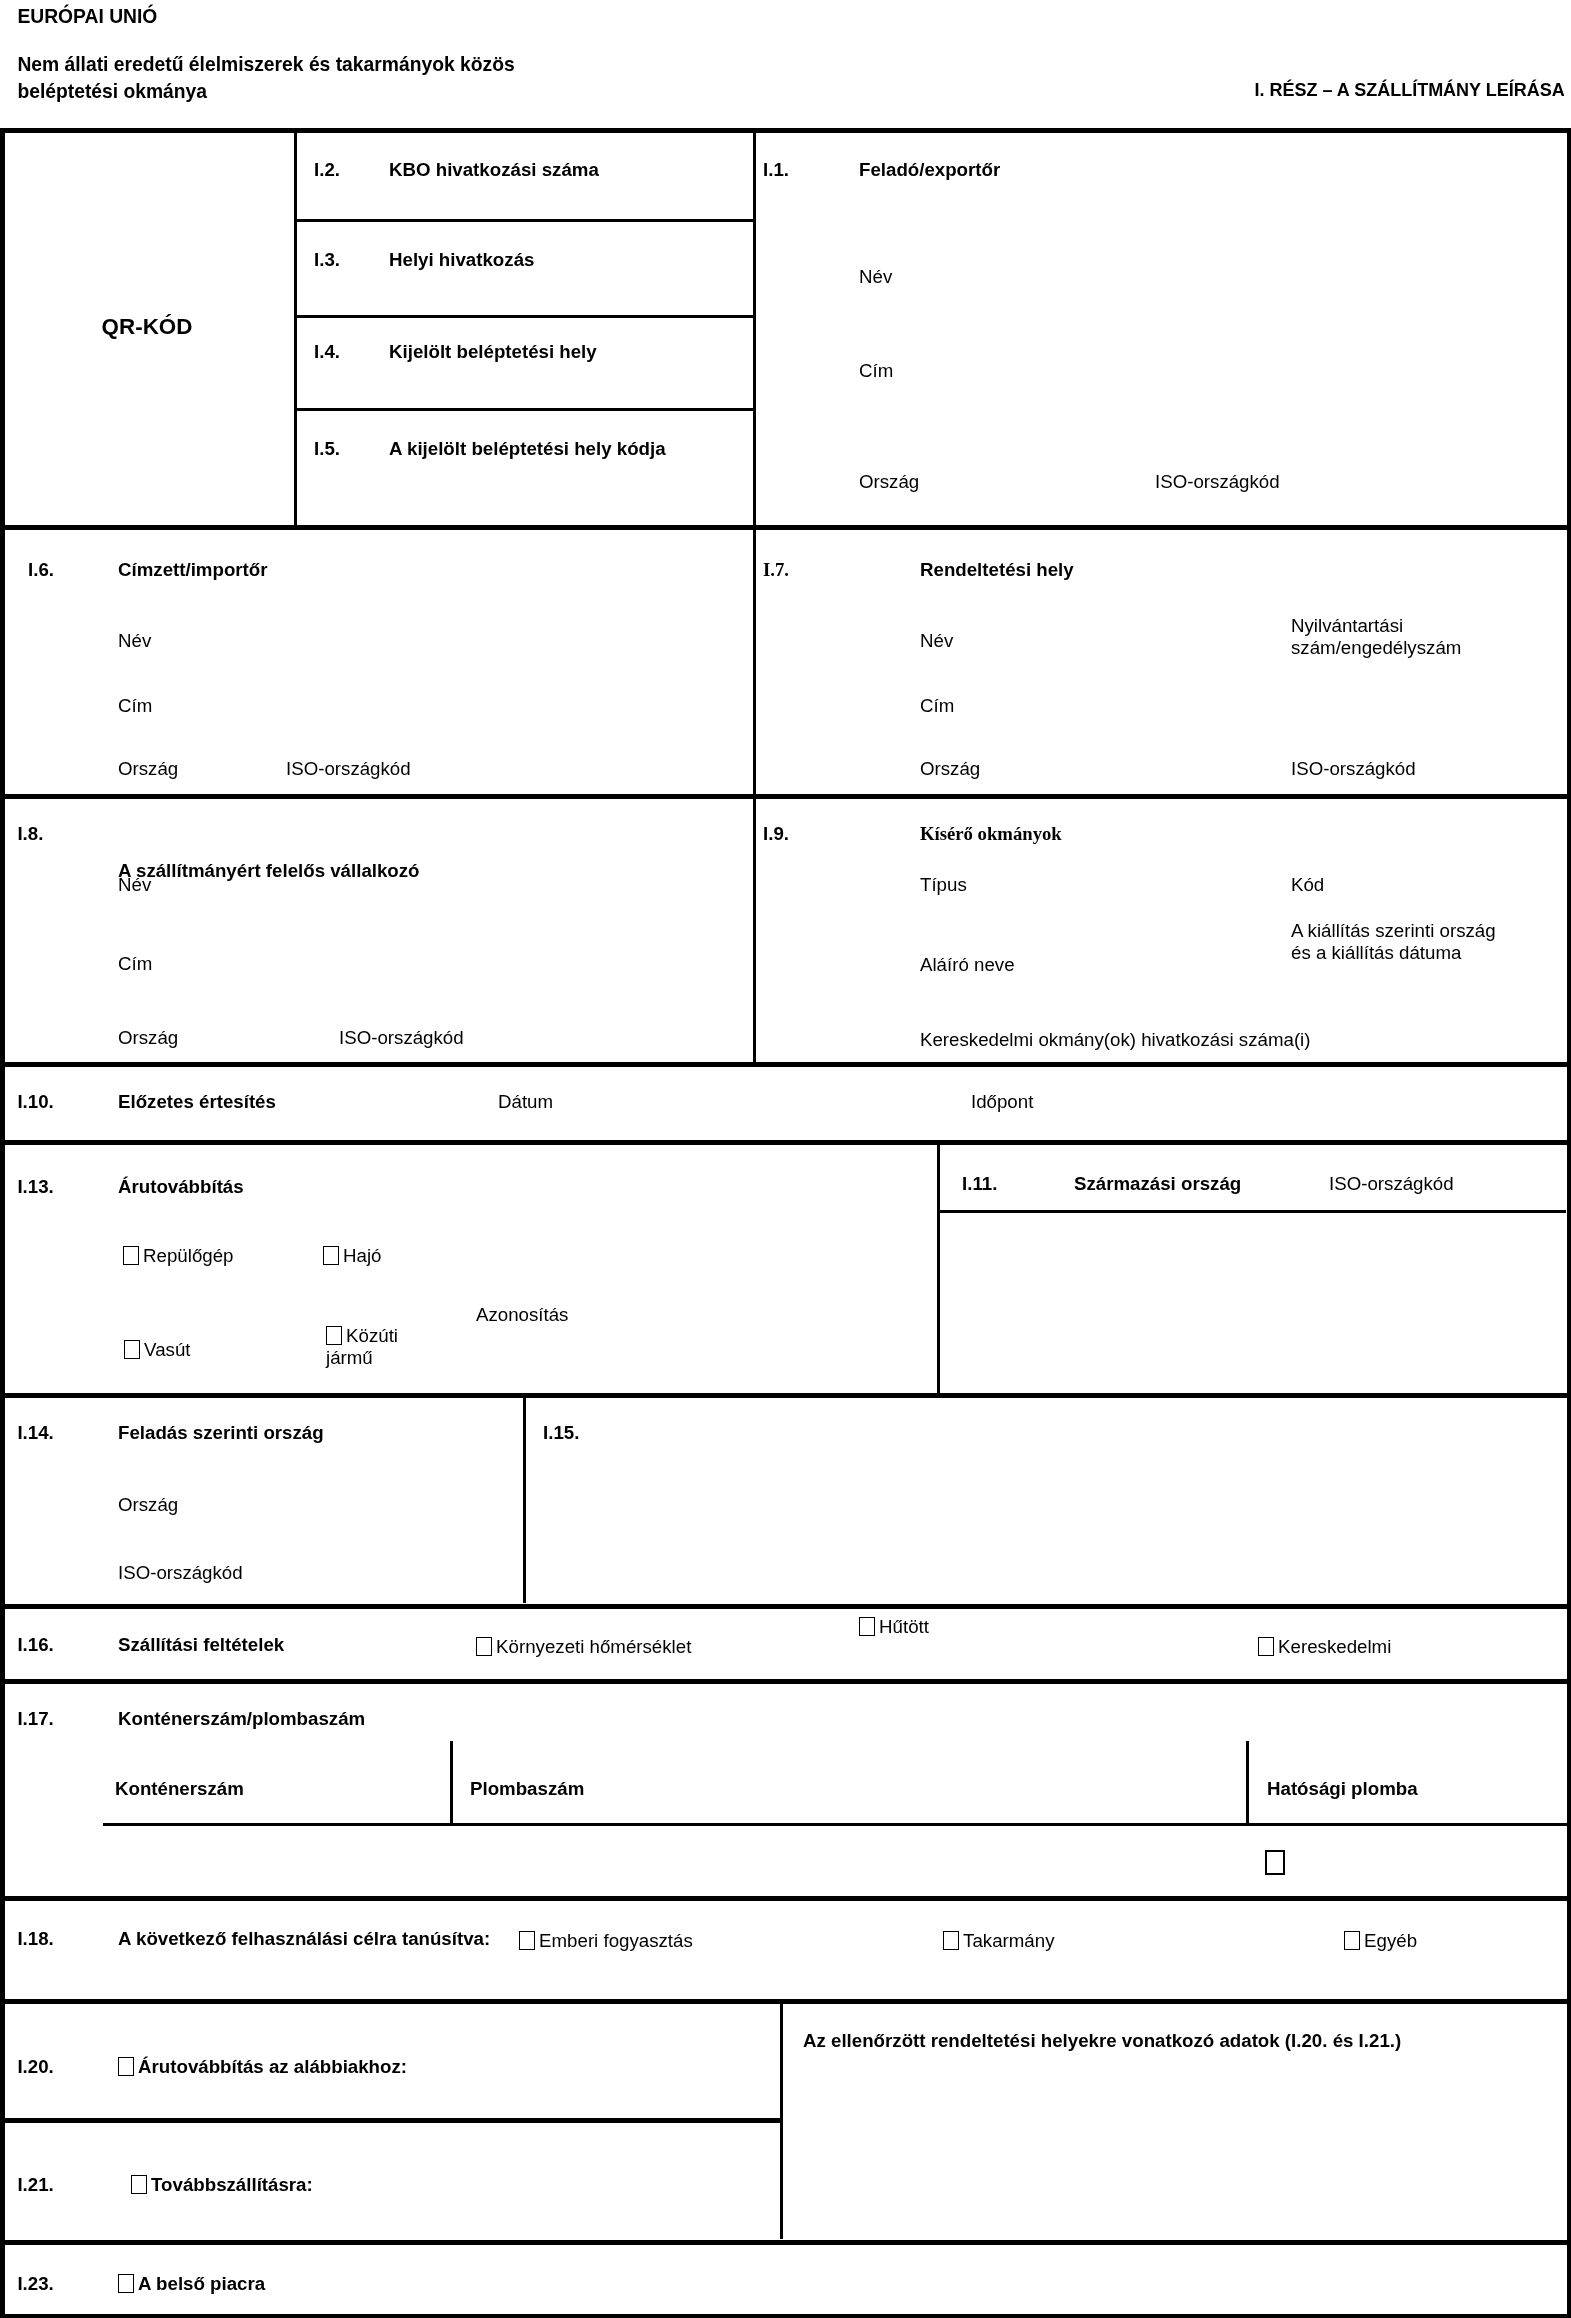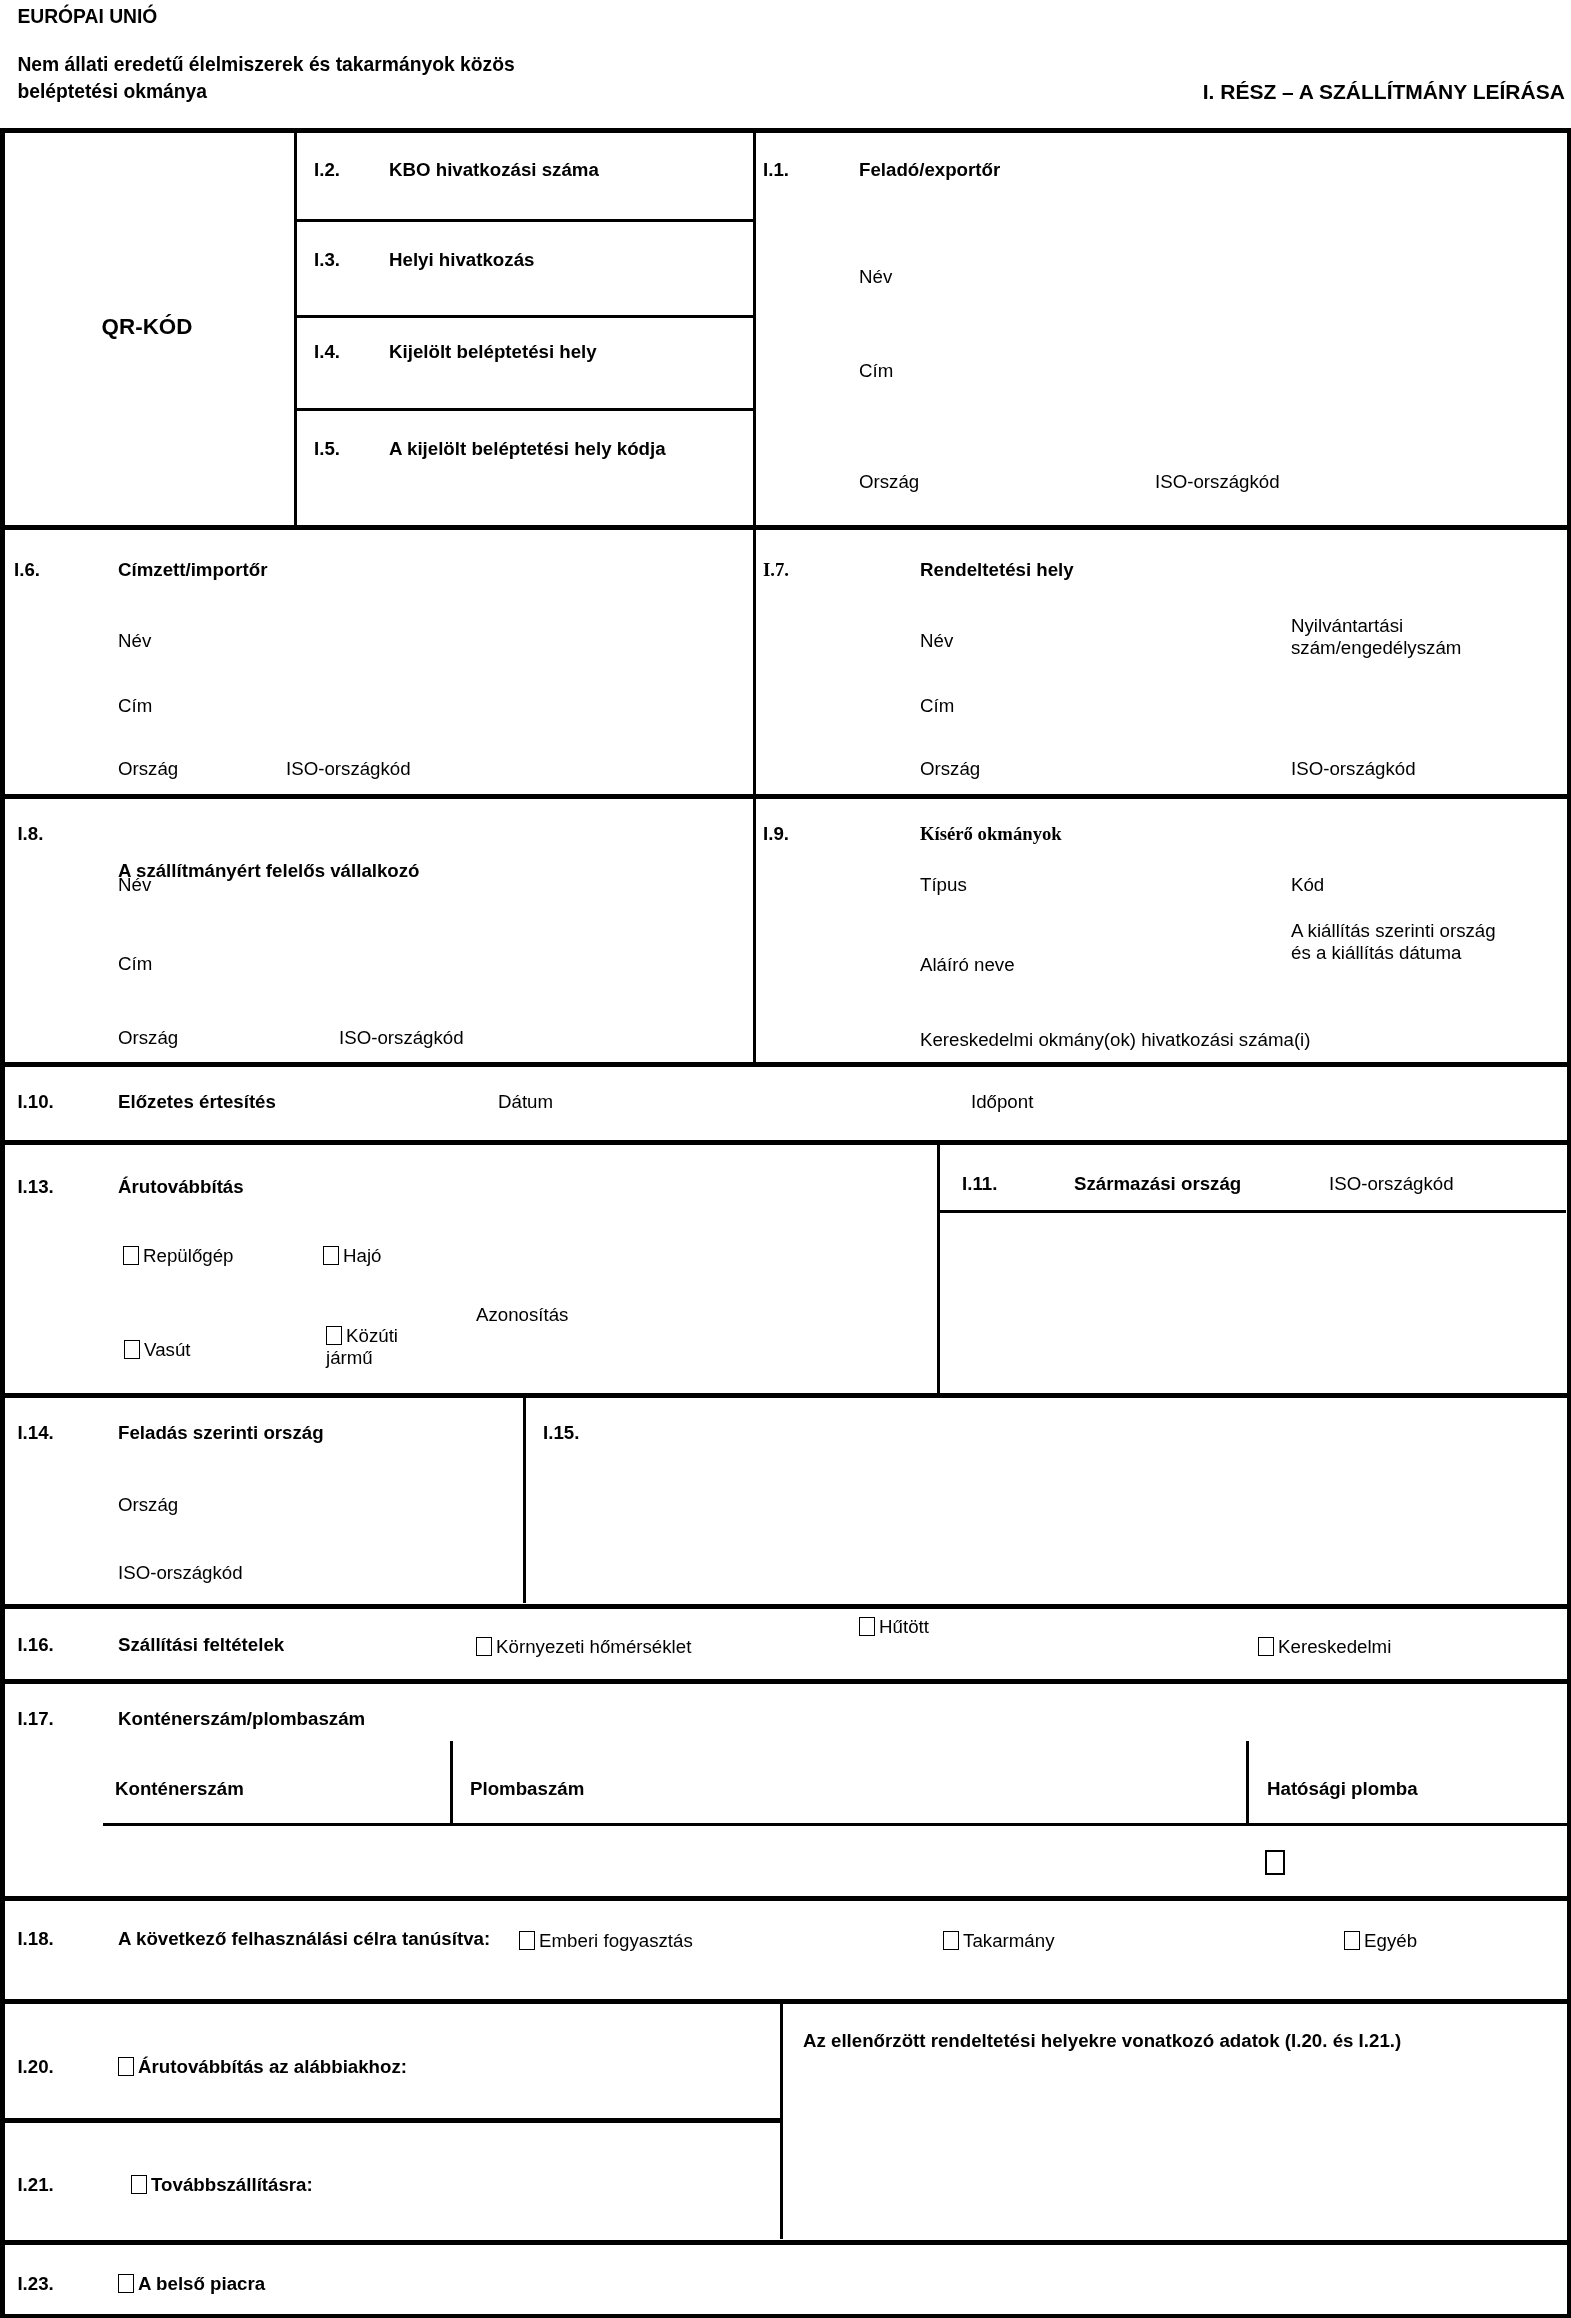--- a/index.html
+++ b/index.html
@@ -12,21 +12,21 @@
   .num{font-weight:bold;}
   .hl{position:absolute;background:#000;height:5px;}
   .vl{position:absolute;background:#000;width:5px;}
   .hlt{position:absolute;background:#000;height:2.5px;}
   .vlt{position:absolute;background:#000;width:2.5px;}
   .cb{display:inline-block;width:13.7px;height:17.4px;border:1.9px solid #000;
       vertical-align:-3.1px;margin-right:4.4px;}
   .cb-big{display:inline-block;width:16px;height:21px;border:2.5px solid #000;}
   .qr{font-size:22.4px;font-weight:bold;text-align:center;}
   .hdr1{font-size:19.3px;font-weight:bold;}
-  .part{font-size:21px;font-weight:bold;}
+  .part{font-size:18px;font-weight:bold;}
 </style>
 </head>
 <body>
 
 <div class="abs hdr1" style="left:17.4px;top:6.2px;">EURÓPAI UNIÓ</div>
 <div class="abs hdr1" style="left:17.4px;top:54px;">Nem állati eredetű élelmiszerek és takarmányok közös</div>
 <div class="abs hdr1" style="left:17.4px;top:81px;">beléptetési okmánya</div>
 <div class="abs part" style="right:6.2px;top:80px;">I. RÉSZ – A SZÁLLÍTMÁNY LEÍRÁSA</div>
 
 <div class="hl" style="left:0;top:128px;width:1571px;"></div>
@@ -74,21 +74,21 @@
 <div class="abs t num" style="left:314px;top:438px;">I.5.</div>
 <div class="abs t b wrap" style="left:389px;top:438px;width:286px;">A kijelölt beléptetési hely kódja</div>
 
 <div class="abs t num" style="left:763px;top:159px;">I.1.</div>
 <div class="abs t b" style="left:859px;top:159px;">Feladó/exportőr</div>
 <div class="abs t" style="left:859px;top:266px;">Név</div>
 <div class="abs t" style="left:859px;top:360px;">Cím</div>
 <div class="abs t" style="left:859px;top:471px;">Ország</div>
 <div class="abs t" style="left:1155px;top:471px;">ISO-országkód</div>
 
-<div class="abs t num" style="left:14px;top:559px;">I.6.</div>
+<div class="abs t num" style="left:28px;top:559px;">I.6.</div>
 <div class="abs t b" style="left:118px;top:559px;">Címzett/importőr</div>
 <div class="abs t" style="left:118px;top:630px;">Név</div>
 <div class="abs t" style="left:118px;top:695px;">Cím</div>
 <div class="abs t" style="left:118px;top:758px;">Ország</div>
 <div class="abs t" style="left:286px;top:758px;">ISO-országkód</div>
 
 <div class="abs t num" style="left:763px;top:559px;font-family:Liberation Serif, serif;">I.7.</div>
 <div class="abs t b" style="left:920px;top:559px;">Rendeltetési hely</div>
 <div class="abs t" style="left:920px;top:630px;">Név</div>
 <div class="abs t wrap" style="left:1291px;top:615px;width:199px;">Nyilvántartási szám/engedélyszám</div>

